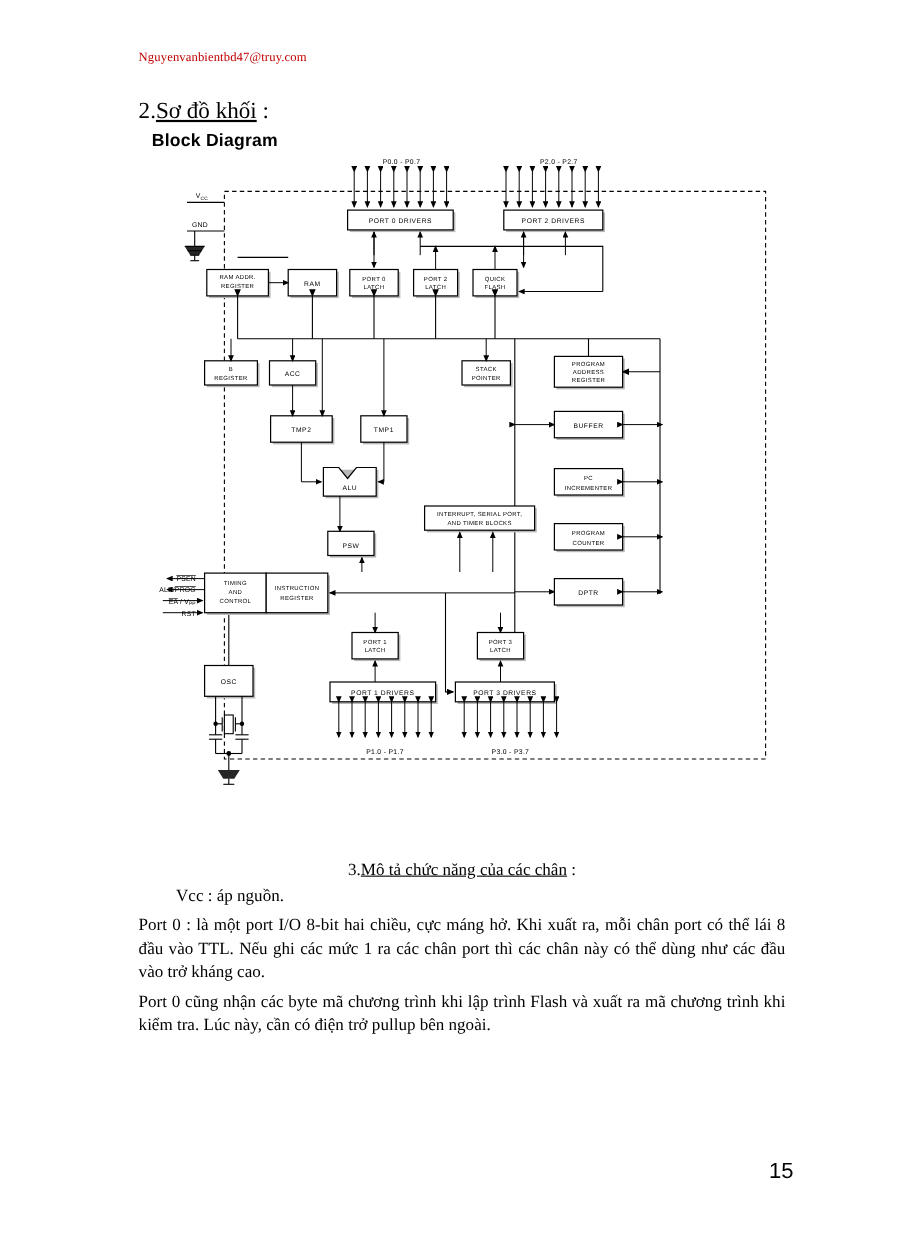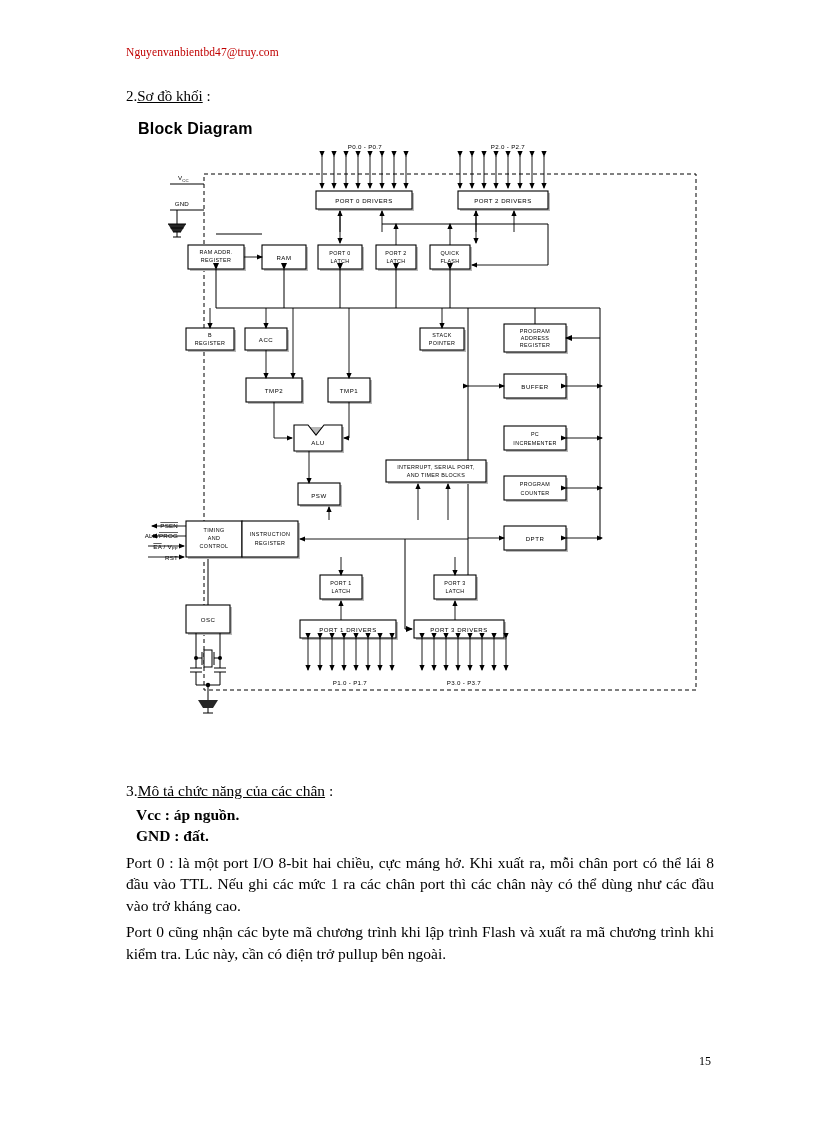--- a/index.html
+++ b/index.html
@@ -13,21 +13,21 @@
   
   .email{
     position:absolute;left:126px;top:46px;
     font-family:"Liberation Serif",serif;
     font-size:11.5px;color:#c00000;letter-spacing:0.1px;
   }
 
   
   .h-sec{
     position:absolute;left:126px;top:88px;
-    font-size:15px;font-family:"Liberation Serif",serif;
+    font-size:21px;font-family:"Liberation Serif",serif;
   }
   .h-sec .u{text-decoration:underline;}
   .h-block{
     position:absolute;left:138px;top:120px;
     font-size:16px;font-weight:bold;
     font-family:"Liberation Sans",sans-serif;
     letter-spacing:0.2px;
   }
 
   
@@ -35,28 +35,28 @@
     position:absolute;left:130px;top:140px;width:570px;height:590px;
   }
   .diagram svg{display:block;}
 
   
   .body-text{
     position:absolute;left:126px;top:780px;width:588px;
     font-size:15.5px;line-height:21.5px;
     font-family:"Liberation Serif",serif;
   }
-  .body-text .sec3{margin:0 0 2px 0;}
+  .body-text .sec3{margin:0 0 2px 0;text-align:center;}
   .body-text .sec3 .u{text-decoration:underline;}
   .body-text p{margin:0;}
-  .body-text .ind{margin-left:10px;font-weight:bold;}
+  .body-text .ind{margin-left:34px;}
   .body-text .para{text-align:justify;margin-top:5px;}
   .pageno{
     position:absolute;left:699px;top:1054px;
-    font-size:12px;font-family:Liberation Serif, serif;
+    font-size:20px;font-family:Liberation Sans, sans-serif;
   }
 </style>
 </head>
 <body>
 
 <div class="page">
 
   <div class="email">Nguyenvanbientbd47@truy.com</div>
 
   <div class="h-sec">
@@ -369,20 +369,19 @@
     <line class="lns" x1="288" y1="380" x2="288" y2="344"></line>
     <line class="lns" x1="318" y1="380" x2="318" y2="344"></line>
   </svg>
   </div>
 
   <div class="body-text">
     <div class="sec3">
       <span>3.</span><span class="u">Mô tả chức năng của các chân</span><span> :</span>
     </div>
     <p class="ind">Vcc : áp nguồn.</p>
-    <p class="ind">GND : đất.</p>
     <p class="para">Port 0 : là một port I/O 8-bit hai chiều, cực máng hở. Khi xuất ra, mỗi chân port có thể lái 8 đầu vào TTL. Nếu ghi các mức 1  ra các chân port thì các chân này có thể dùng như các đầu vào trở kháng cao.</p>
     <p class="para">Port 0 cũng nhận các byte mã chương trình khi lập trình Flash và xuất ra mã chương trình khi kiểm tra. Lúc này, cần có điện trở pullup bên ngoài.</p>
   </div>
 
   <div class="pageno">15</div>
 
 </div>
 
 </body></html>

